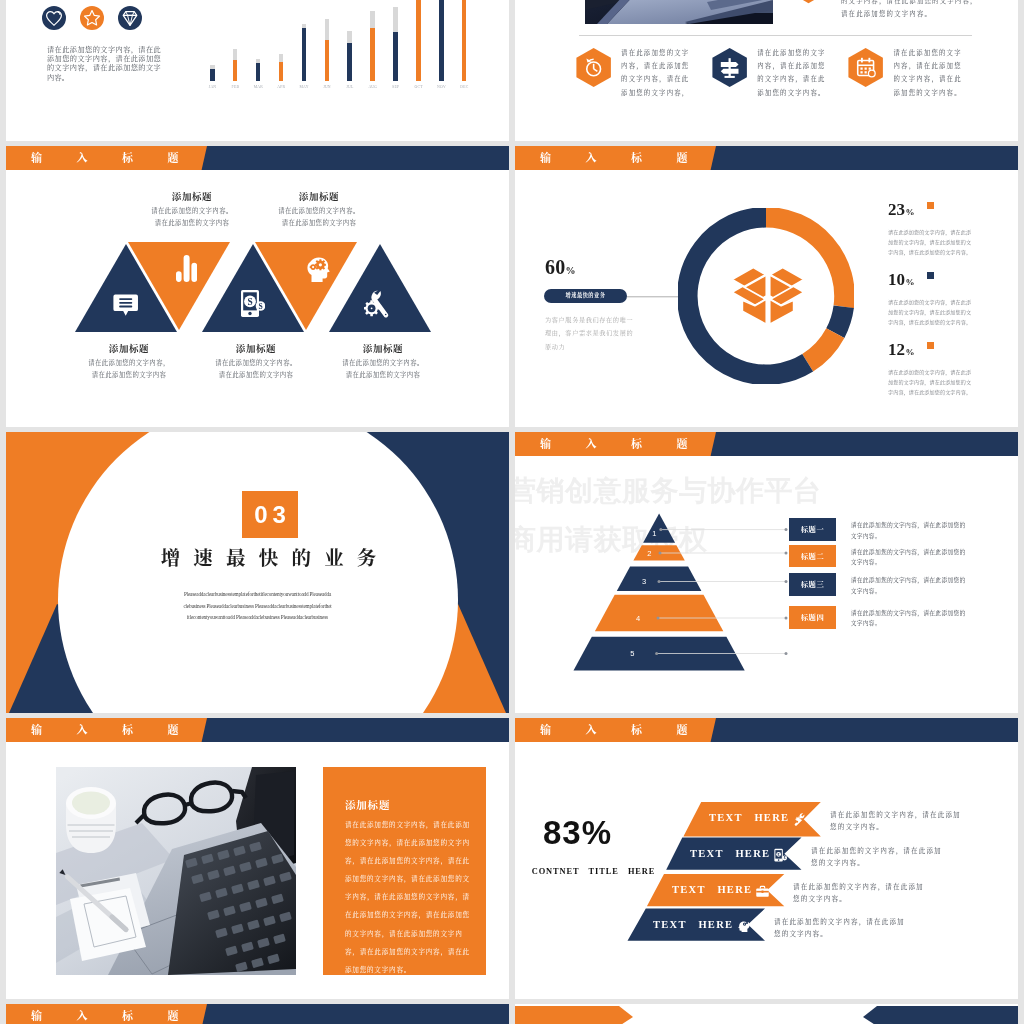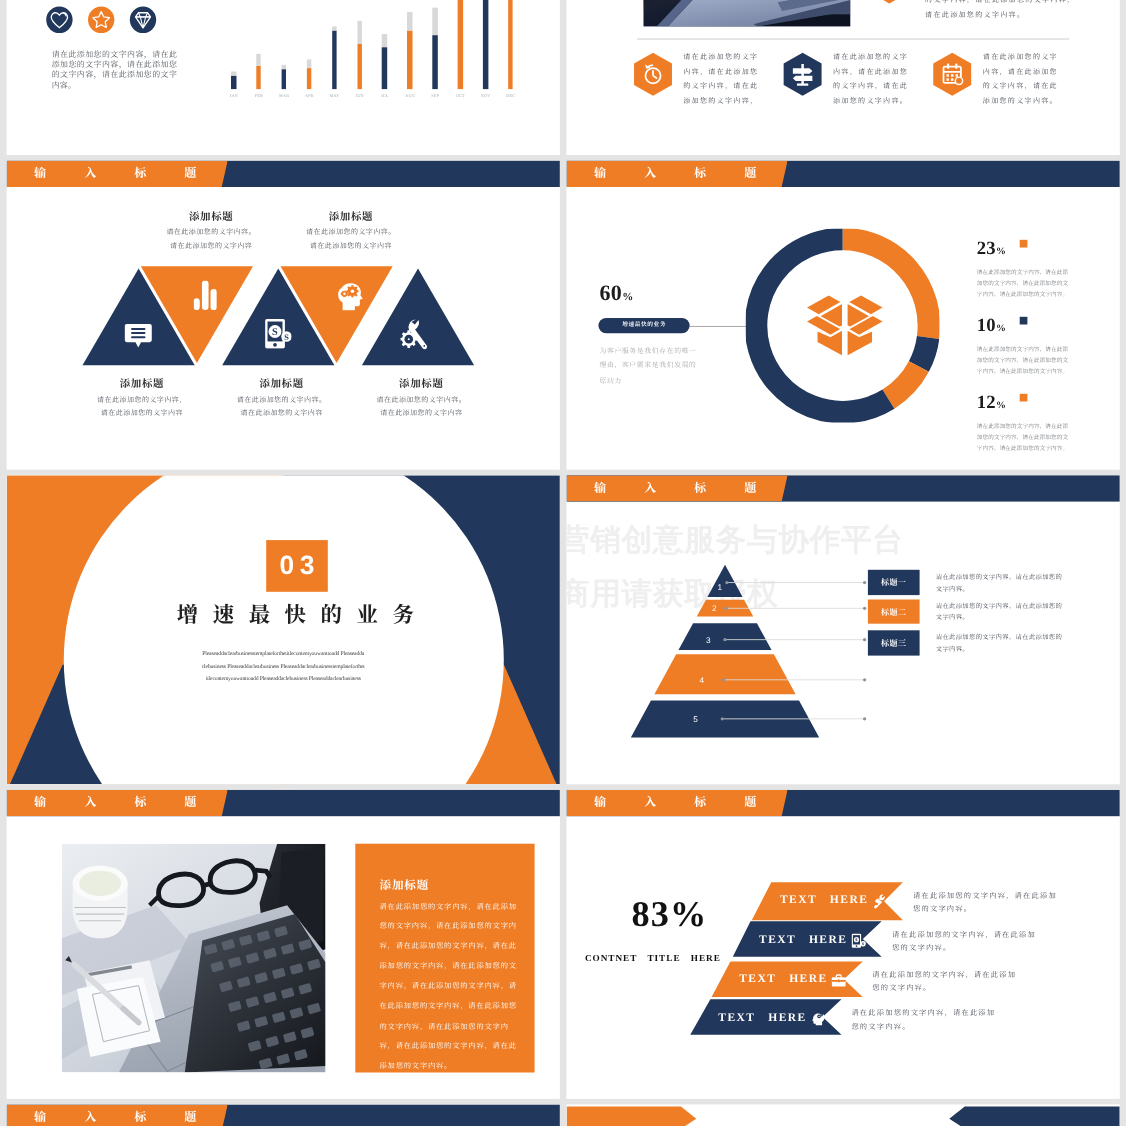--- a/index.html
+++ b/index.html
@@ -70,21 +70,21 @@
   .s4-box svg{width:100%;height:100%;display:block;}
   .s4-big{position:absolute;left:30px;top:110px;color:#1d1d1d;font-family:"Liberation Serif",serif;}
   .s4-big .num{font-size:20px;font-weight:700;letter-spacing:.3px;}
   .s4-big .sgn{font-size:10px;font-weight:700;}
   .s4-pill{position:absolute;left:29px;top:143px;width:83px;height:13.5px;border-radius:7px;
            background:#21375b;color:#fff;font-size:5.2px;text-align:center;line-height:13.5px;
            letter-spacing:.5px;font-weight:700;}
   .s4-lead{position:absolute;left:112px;top:144px;width:62px;height:13.5px;}
   .s4-cap{position:absolute;left:30px;top:167px;width:92px;margin:0;font-size:6.2px;
           line-height:13.4px;color:#a9a9a9;letter-spacing:.6px;}
-  .s4-legend{position:absolute;left:373px;top:71px;width:120px;}
+  .s4-legend{position:absolute;left:373px;top:55px;width:120px;}
   .s4-lg{height:70px;}
   .s4-lg .row{display:flex;align-items:flex-start;height:20px;}
   .s4-lg .p{font-family:"Liberation Serif",serif;font-size:17px;font-weight:700;color:#1d1d1d;
             line-height:17px;}
   .s4-lg .s{font-family:"Liberation Serif",serif;font-size:9px;font-weight:700;color:#1d1d1d;
             margin-left:.5px;line-height:22px;}
   .s4-lg .sw{width:7px;height:7px;margin-left:12px;margin-top:1px;display:inline-block;}
   .s4-lg p{margin:7px 0 0;font-size:5.1px;line-height:9.8px;color:#7e8186;width:88px;
            letter-spacing:.1px;}
 
@@ -117,22 +117,22 @@
   .s7-photo{position:absolute;left:50px;top:49px;width:240px;height:208px;overflow:hidden;}
   .s7-photo svg{width:100%;height:100%;display:block;}
   .s7-card{position:absolute;left:317px;top:49px;width:163px;height:208px;background:#ef7d25;}
   .s7-h{position:absolute;left:22px;top:30px;font-size:10.5px;font-weight:700;color:#fff;
         letter-spacing:.8px;}
   .s7-card p{position:absolute;left:22px;top:49px;width:127px;margin:0;font-size:6.6px;
              line-height:18.1px;color:#fff;letter-spacing:.75px;}
 
   
   .s8-arrows{position:absolute;left:0;top:0;width:503px;height:281px;}
-  .s8-big{position:absolute;left:31px;top:96px;width:125px;text-align:center;
-          font-family:Liberation Serif, serif;font-size:33px;font-weight:700;
+  .s8-big{position:absolute;left:0;top:96px;width:125px;text-align:center;
+          font-family:Liberation Sans, sans-serif;font-size:33px;font-weight:700;
           color:#121212;letter-spacing:1px;}
   .s8-sub{position:absolute;left:16px;top:148px;width:125px;text-align:center;white-space:nowrap;
           font-family:"Liberation Serif",serif;font-size:8.4px;font-weight:700;color:#111;
           letter-spacing:.9px;}
   .s8-rows{position:absolute;left:0;top:0;width:503px;height:281px;}
   .s8-lab{position:absolute;color:#fff;font-family:"Liberation Serif",serif;font-size:10.5px;
           font-weight:700;letter-spacing:1.3px;white-space:nowrap;}
   .s8-ic{position:absolute;width:15px;height:15px;}
   .s8-ic svg{width:100%;height:100%;display:block;}
   .s8-tx{position:absolute;margin:0;width:133px;font-size:6.6px;line-height:12.3px;
@@ -610,20 +610,24 @@
       <div class="s6-row" style="top:112.7px;">
         <div class="tag serif" style="background:#ef7d25">标题二</div>
         <p class="serif">请在此添加您的文字内容，请在此添加您的文字内容。</p>
       </div>
       <div class="s6-row" style="top:86.4px;">
         <div class="tag serif" style="background:#21375b">标题一</div>
         <p class="serif">请在此添加您的文字内容，请在此添加您的文字内容。</p>
       </div>
       <div class="s6-row" style="top:141.4px;">
         <div class="tag serif" style="background:#21375b">标题三</div>
+        <p class="serif">请在此添加您的文字内容，请在此添加您的文字内容。</p>
+      </div>
+      <div class="s6-row" style="top:173.8px;">
+        <div class="tag serif" style="background:#ef7d25">标题四</div>
         <p class="serif">请在此添加您的文字内容，请在此添加您的文字内容。</p>
       </div>
     </div>
   </div>
 
   <div class="slide s7" style="left:6px;top:718px;">
     <div class="hdr">
       <div class="orange"></div>
       <div class="txt serif">输入标题</div>
     </div>

